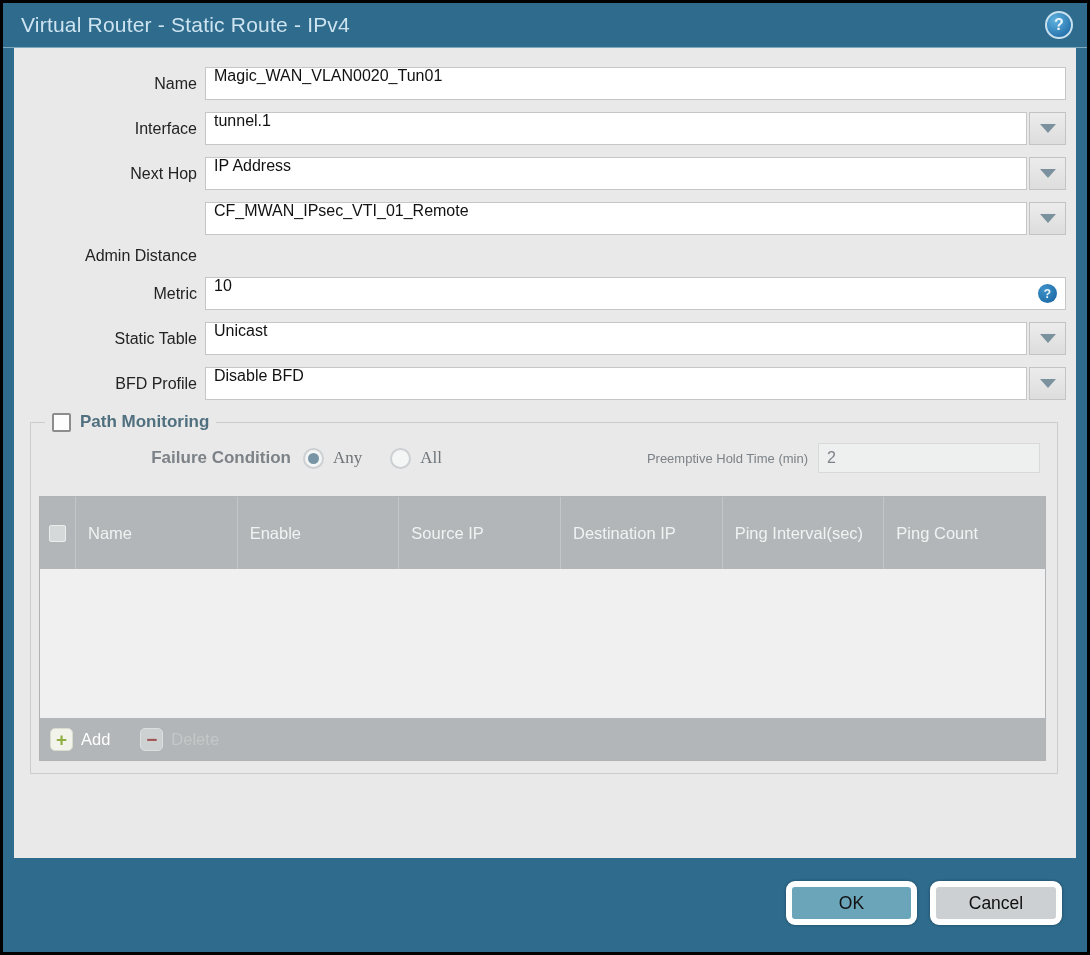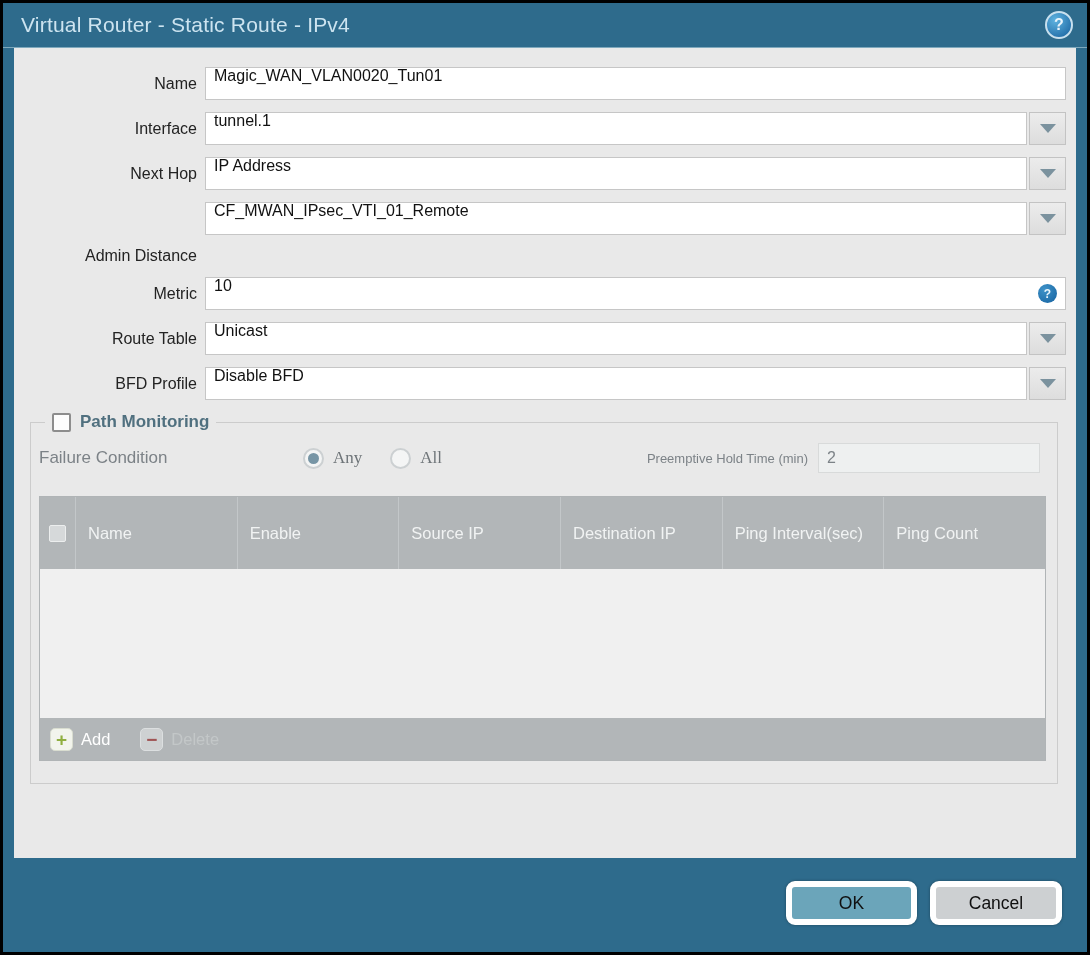--- a/index.html
+++ b/index.html
@@ -67,35 +67,35 @@
     width: 19px; height: 19px; border-radius: 50%;
     background: radial-gradient(circle at 35% 30%, #3f93c9, #15619f);
     color: #eaf5fc; font-size: 12px; font-weight: bold;
     display: flex; align-items: center; justify-content: center;
   }
 
   
   fieldset.pm {
     margin: 2px 8px 0 16px;
     border: 1px solid #cccccc;
-    padding: 0 11px 22px 8px;
+    padding: 0 11px 12px 8px;
   }
   fieldset.pm legend {
     margin-left: 6px; padding: 0 7px;
     display: flex; align-items: center; gap: 9px;
   }
   .pm-checkbox {
     width: 19px; height: 19px; background: #fdfdfd;
     border: 2px solid #8d8d8d; border-radius: 2px; cursor: pointer;
   }
   .pm-title { font-size: 17px; font-weight: bold; color: #50707f; }
 
   .fc-row { display: flex; align-items: center; margin-top: 10px; height: 32px; }
-  .fc-label { width: 264px; padding-right: 12px;
-    font-size: 17px; color: #7c8287; }
+  .fc-label { width: 264px; text-align: right; padding-right: 12px;
+    font-size: 17px; color: #7c8287; font-weight: bold; }
   .radio-opt { display: flex; align-items: center; margin-right: 28px; cursor: pointer; }
   .radio {
     width: 21px; height: 21px; border-radius: 50%;
     border: 2px solid #ccd0d2; background: #f4f5f5;
     display: flex; align-items: center; justify-content: center; flex: none;
   }
   .radio.checked::after {
     content: ""; width: 11px; height: 11px; border-radius: 50%;
     background: #7795a5;
   }
@@ -212,21 +212,21 @@
 
       <div class="row">
         <span class="lbl">Metric</span>
         <div class="field">
           <input type="text" value="10" style="">
           <div class="info-icon">?</div>
         </div>
       </div>
 
       <div class="row">
-        <span class="lbl">Route Table</span>
+        <span class="lbl">Static Table</span>
         <div class="field">
           <input class="no-icon" type="text" value="Unicast" style="">
           <div class="dd-btn">
             <span class="dd-arrow"></span>
           </div>
         </div>
       </div>
 
       <div class="row">
         <span class="lbl">BFD Profile</span>

